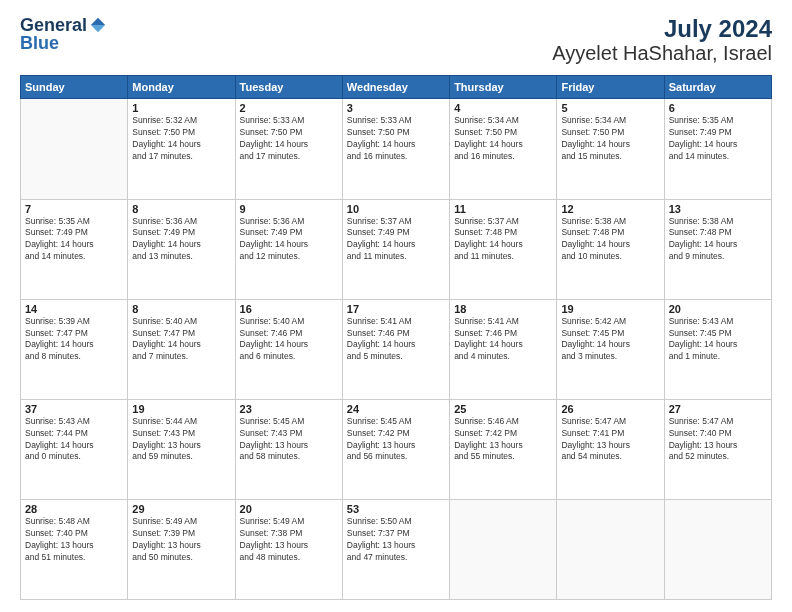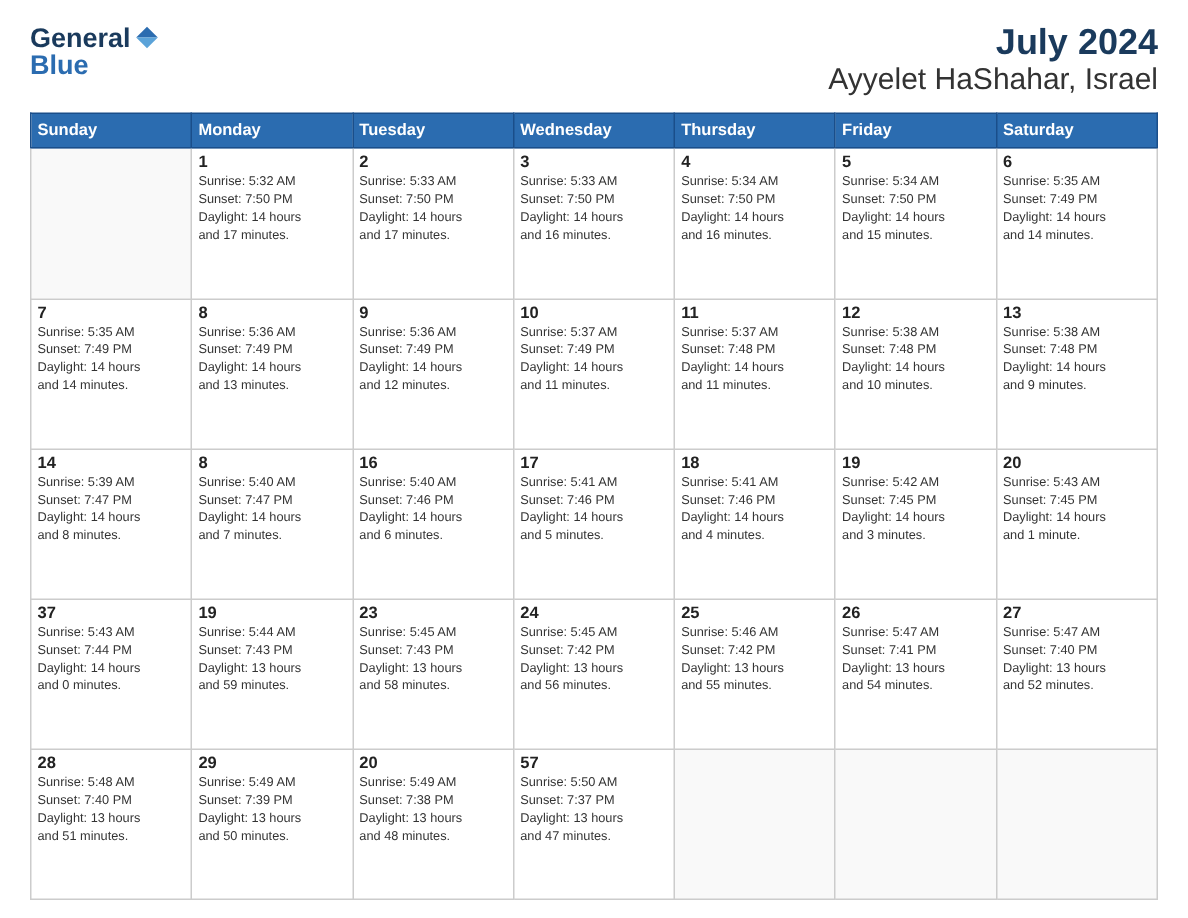--- a/index.html
+++ b/index.html
@@ -343,21 +343,21 @@
 and 50 minutes.</div>
           </td>
           <td>
             <span class="day-number">20</span>
             <div class="day-info" style="white-space: pre-line;">Sunrise: 5:49 AM
 Sunset: 7:38 PM
 Daylight: 13 hours
 and 48 minutes.</div>
           </td>
           <td>
-            <span class="day-number">57</span>
+            <span class="day-number">53</span>
             <div class="day-info" style="white-space: pre-line;">Sunrise: 5:50 AM
 Sunset: 7:37 PM
 Daylight: 13 hours
 and 47 minutes.</div>
           </td>
           <td class="empty"></td>
           <td class="empty"></td>
           <td class="empty"></td>
         </tr>
       </tbody>

